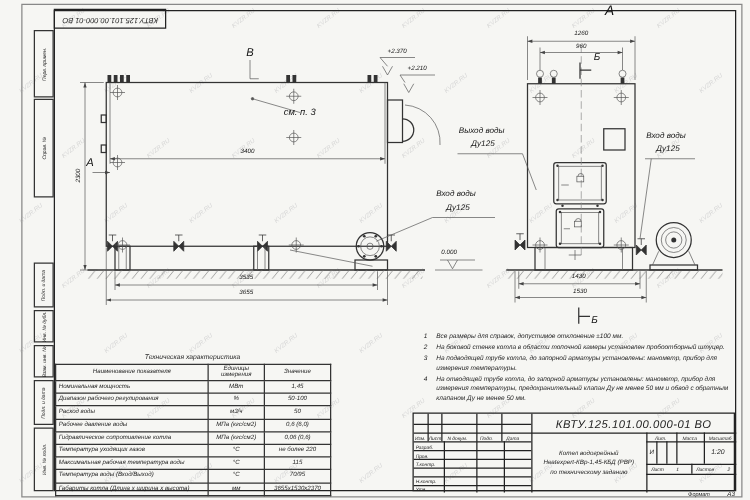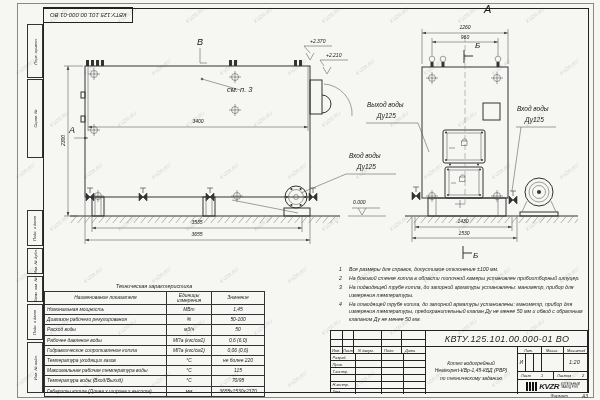--- a/index.html
+++ b/index.html
@@ -508,26 +508,18 @@
   <div class="vl" style="left:222px;top:40px;width:0.7px;height:8px"></div>
   <span class="tb" style="left:193px;top:16.5px">Лит.</span>
   <span class="tb" style="left:215px;top:16.5px">Масса</span>
   <span class="tb" style="left:236px;top:16.5px">Масштаб</span>
   <span class="tb" style="left:188.5px;top:28px;font-size:5px">И</span>
   <span class="tb" style="left:238px;top:28px;font-size:5.5px">1:20</span>
   <span class="tb" style="left:190px;top:41.5px">Лист</span>
   <span class="tb" style="left:210px;top:41.5px">1</span>
   <span class="tb" style="left:226px;top:41.5px">Листов</span>
   <span class="tb" style="left:251px;top:41.5px">2</span>
-  <div class="logo">
-    <div class="logomark"></div>
-    <span class="logotxt">KVZR</span>
-    <span class="logosub">
-      <span>КОТЕЛЬНЫЙ</span>
-      <span>ЗАВОД РЭП</span>
-    </span>
-  </div>
 </div>
 
 <div id="format">
   <span class="f1">Формат</span>
   <span class="f2">А3</span>
 </div>
 
 </body></html>

